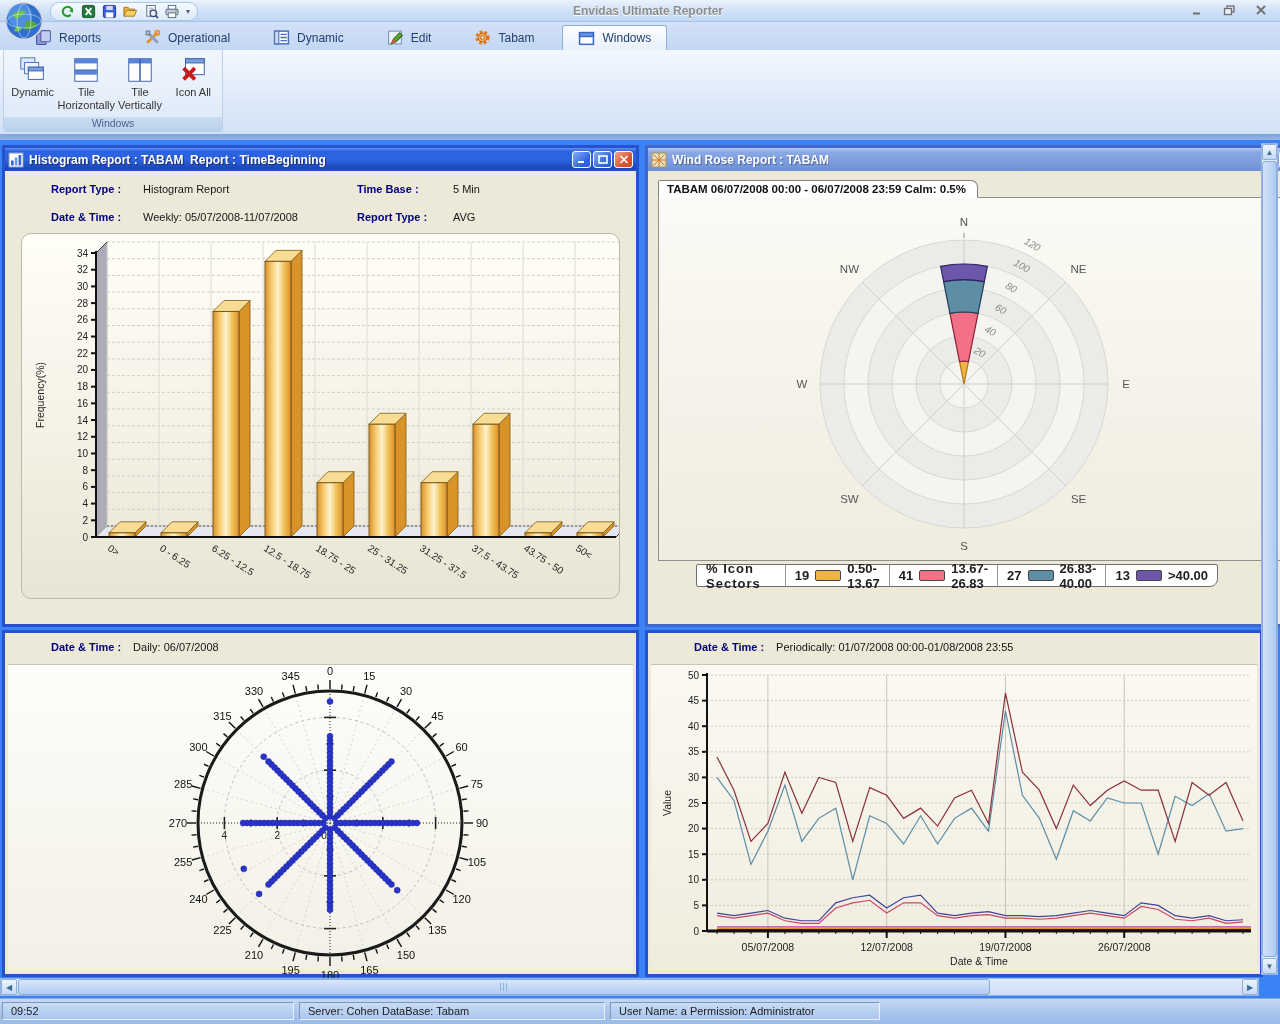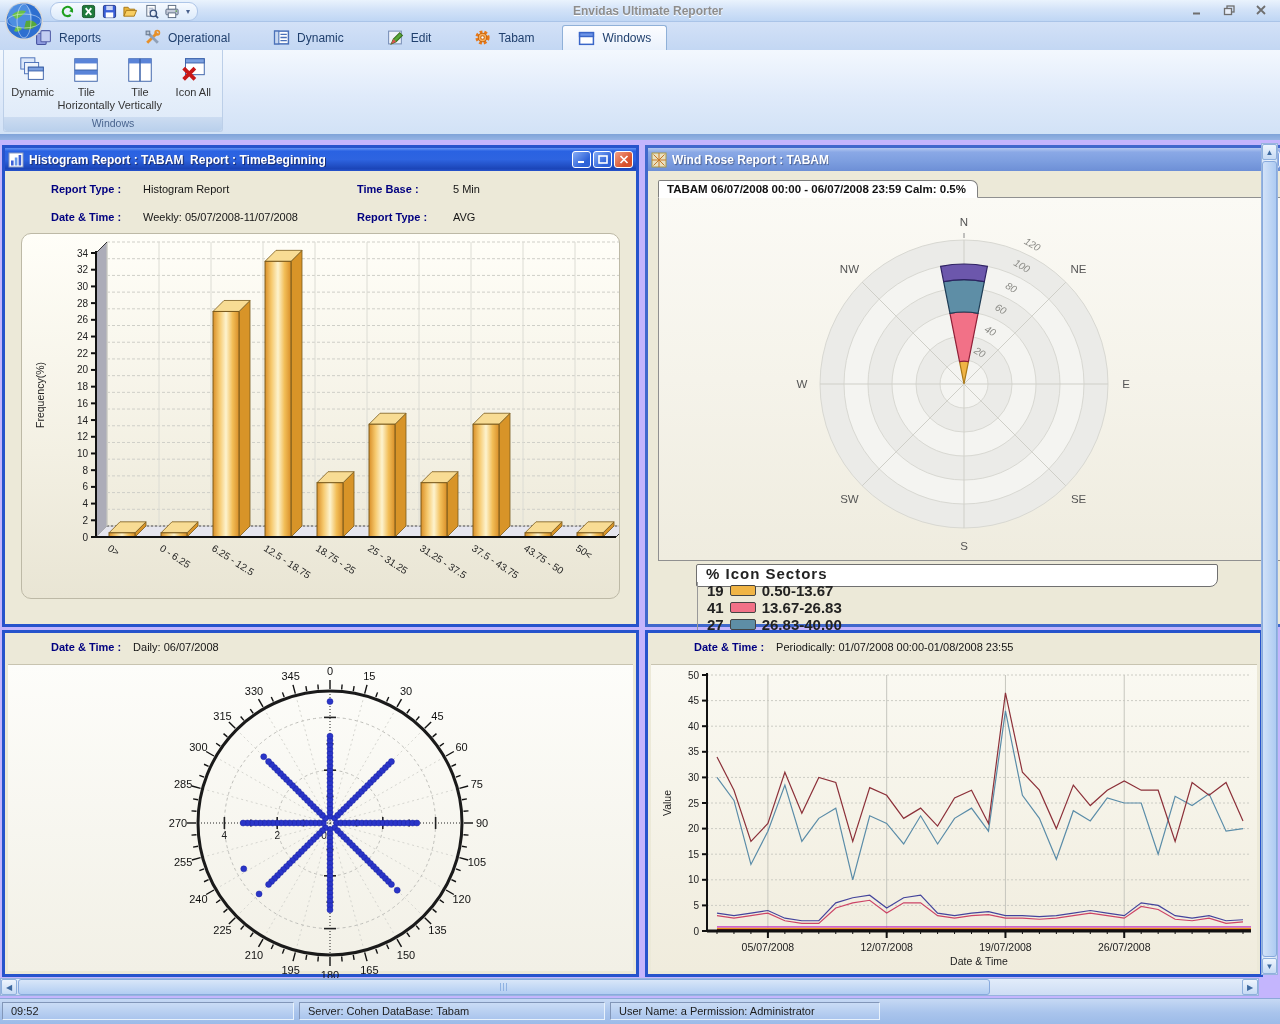--- a/index.html
+++ b/index.html
@@ -38,21 +38,21 @@
     display:flex; flex-direction:column; background:linear-gradient(180deg,#f0f6fd,#dde9f8); }
   .rbuttons { flex:1; display:flex; padding:3px 2px 0 2px; }
   .rbtn { width:54px; display:flex; flex-direction:column; align-items:center;
     text-align:center; color:#333; line-height:1.15; padding-top:2px; cursor:default; }
   .rbtn .bicon { width:30px; height:30px; margin-bottom:1px; }
   .grouplabel { height:14px; background:linear-gradient(180deg,#ccdcf1,#b9d0ec);
     font-size:10.5px; color:#49648e; text-align:center; border-radius:0 0 3px 3px; }
   .ribbonedge { height:6px; background:linear-gradient(180deg,#7fa3d8,#96b4e4); }
 
   
-  .mdi { position:absolute; top:140px; left:0; right:0; height:858px; background:#c4b5fd; overflow:hidden; }
+  .mdi { position:absolute; top:140px; left:0; right:0; height:858px; background:#3b82f6; overflow:hidden; }
   .win { position:absolute; border:3px solid #2653CC; background:#ECE9D8; }
   .wtitle { height:23px; display:flex; align-items:center; gap:5px; padding:0 3px;
     color:#fff; font-weight:bold; font-size:12px; text-shadow:1px 1px 1px #1a2a66;
     background:linear-gradient(180deg,#6392f4 0%,#2a62e2 14%,#2e64e0 50%,#1b45b8 90%,#2653cc 100%); }
   .wtitle.inactive { background:linear-gradient(180deg,#b3c8f0 0%,#8aa8e6 18%,#7e9fe0 55%,#6d8fd6 100%);
     text-shadow:1px 1px 1px #4a5f90; }
   .wicon { width:16px; height:16px; flex:none; }
   .wtext { white-space:pre; overflow:hidden; }
   .wbtns { margin-left:auto; display:flex; gap:2px; }
   .wb { width:19px; height:17px; border:1px solid #fff; border-radius:3px;
@@ -70,23 +70,23 @@
   .chartpanelA { margin:10px 16px 0 16px; height:366px; border:1px solid #bdb9a6; border-radius:10px;
     background:linear-gradient(180deg,#fffef8,#f3f0e3 60%,#e9e5d4); overflow:hidden; padding:3px 0 0 8px; }
 
   
   .winB { left:645px; top:5px; width:683px; height:482px; border-color:#4068cc; }
   .rosetab { margin:9px 0 0 10px; display:inline-block; position:relative; z-index:2;
     background:#fff; border:1px solid #808080; border-bottom:1px solid #fff;
     border-radius:2px 7px 0 0; padding:2px 11px 2px 8px; font-weight:bold; font-size:11.5px; color:#111; }
   .rosepanel { margin:-1px 10px 0 10px; height:364px; border:1px solid #909090;
     background:linear-gradient(180deg,#fbfaf5,#efecdf); overflow:hidden; }
-  .roselegend { margin:3px 10px 0 48px; width:522px; height:23px; display:flex; align-items:flex-start;
+  .roselegend { margin:3px 10px 0 48px; width:522px; height:23px; display:flex; align-items:flex-end;
     background:#fff; border:1px solid #707070; border-radius:2px 2px 8px 2px;
-    font-weight:bold; color:#222; font-size:15px;flex-direction:column; }
+    font-weight:bold; color:#222; font-size:13px; }
   .lgcell { display:flex; align-items:center; gap:6px; padding:0 9px; height:100%; }
   .lgcell + .lgcell { border-left:1px solid #999; }
   .lghdr { letter-spacing:1px; }
   .swatch { width:26px; height:11px; border:1px solid #444; border-radius:2px; flex:none; }
 
   
   .winC { left:2px; top:490px; width:637px; height:347px; }
   .chdr { height:28px; display:flex; align-items:center; gap:12px; padding-left:46px; background:#ECE9D8; }
   .chartareaC { position:absolute; top:31px; left:3px; right:3px; bottom:3px;
     background:linear-gradient(180deg,#fdfdfa,#f2f0e6); border-top:1px solid #c8c4b0; }

